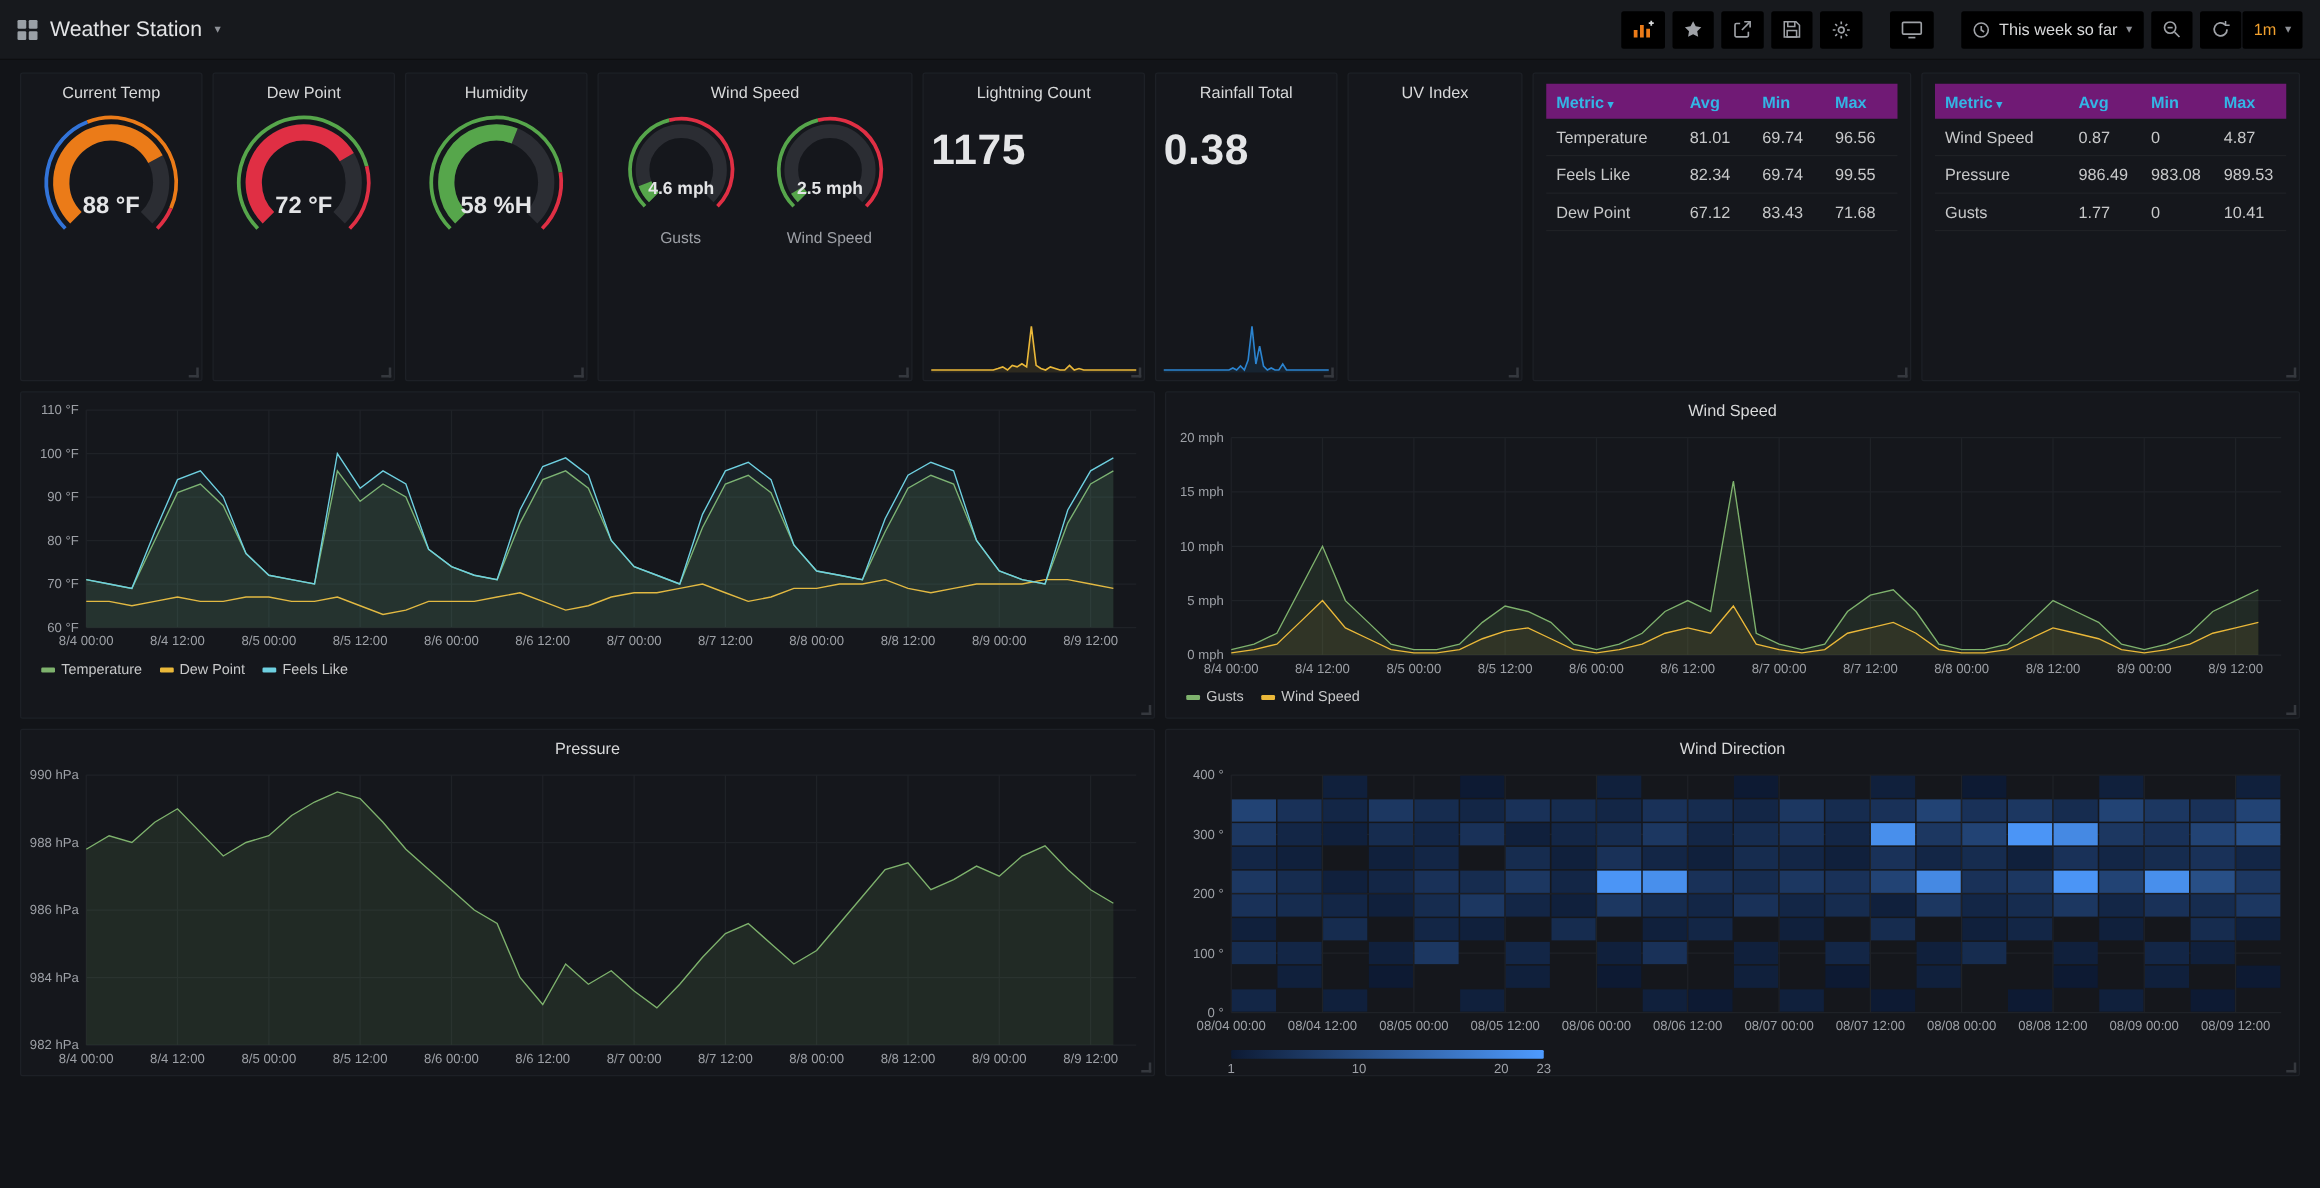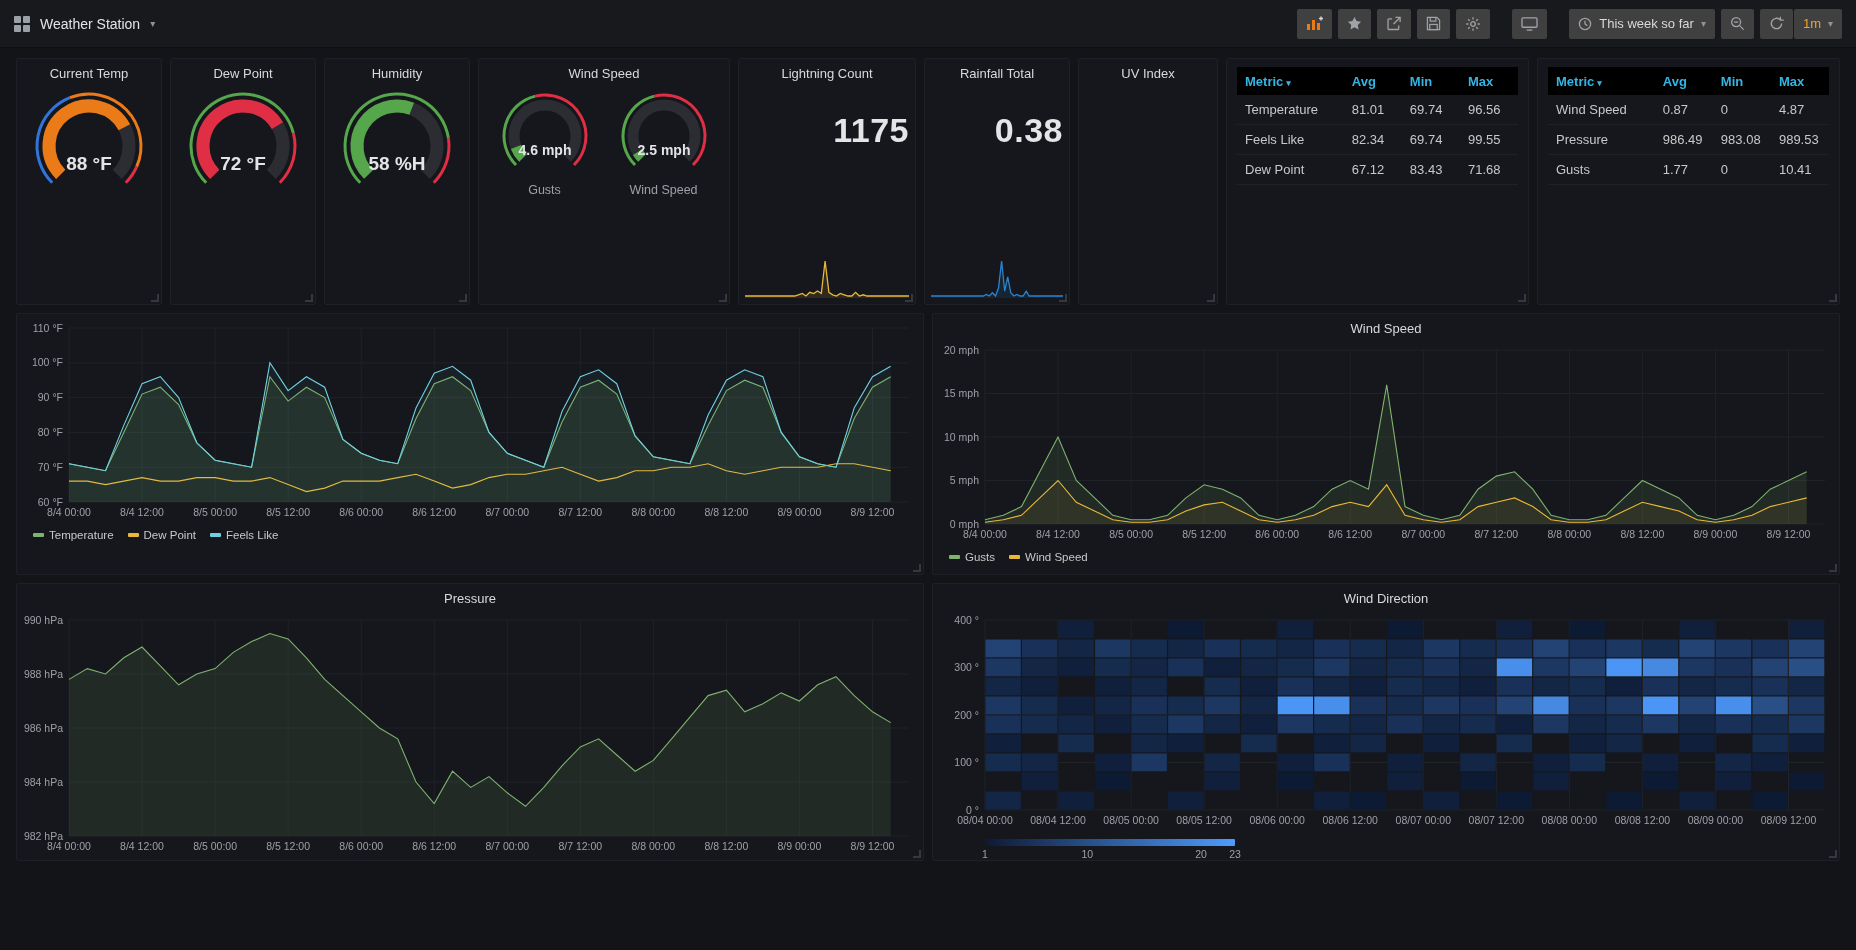--- a/index.html
+++ b/index.html
@@ -2,46 +2,46 @@
 <html><head>
 <meta charset="utf-8">
 <style>
 *{box-sizing:border-box;margin:0;padding:0}
 html,body{width:1856px;height:950px;background:#121418;font-family:"Liberation Sans",sans-serif;color:#d8d9da;overflow:hidden}
 
 .navbar{height:48px;background:#17191d;border-bottom:1px solid #0d0e10;display:flex;align-items:center;justify-content:space-between;padding:0 14px}
 .nav-left{display:flex;align-items:center;gap:10px}
 .app-logo{display:grid;grid-template-columns:7px 7px;gap:2px;cursor:pointer}
 .app-logo span{width:7px;height:7px;background:#9aa0a6;border-radius:1px}
-.dash-title{font-size:14px;color:#e3e4e6;cursor:pointer}
+.dash-title{font-size:17px;color:#e3e4e6;cursor:pointer}
 .caret{color:#8e9197;font-size:10px;line-height:1}
 .nav-right{display:flex;align-items:center;gap:6px}
-.nav-btn{height:30px;min-width:32px;background:#404040;border:none;border-radius:2px;color:#9fa2a7;display:flex;align-items:center;justify-content:center;gap:7px;font-size:13px;cursor:pointer;padding:0 9px;font-family:"Liberation Sans",sans-serif}
+.nav-btn{height:30px;min-width:32px;background:#000000;border:none;border-radius:2px;color:#9fa2a7;display:flex;align-items:center;justify-content:center;gap:7px;font-size:13px;cursor:pointer;padding:0 9px;font-family:"Liberation Sans",sans-serif}
 .nav-btn svg{display:block}
 .nav-sep{width:10px}
 .grouped{display:flex;gap:1px}
 .interval-label{color:#f2a12e;font-weight:400}
 .time-label{color:#d8d9da}
 
 .dash{padding:10px 16px}
 .row{display:flex;gap:8px;margin-bottom:8px}
 .panel{position:relative;background:#15171c;border:1px solid #1d2026;border-radius:2px;padding:4px 6px;overflow:hidden}
 .panel::after{content:"";position:absolute;right:2px;bottom:2px;width:6px;height:6px;border-right:2px solid #35383e;border-bottom:2px solid #35383e}
 .panel-title{font-size:13px;font-weight:500;color:#d8d9da;text-align:center;height:22px;line-height:22px;white-space:nowrap;cursor:pointer}
 .row1{height:247px}.row1 .panel{height:100%}
 .row2{height:262px}.row2 .panel{height:100%;flex:1}
 .row3{height:278px}.row3 .panel{height:100%;flex:1}
 .gauge{display:flex;justify-content:center}
 .wind-gauges{display:flex;justify-content:space-around}
 .gauge-sub{text-align:center;color:#9da0a6;font-size:12.5px;margin-top:2px}
-.stat-value{text-align:right;font-size:34px;font-weight:700;color:#e4e5e7;margin-top:26px;letter-spacing:.5px}
+.stat-value{text-align:left;font-size:34px;font-weight:700;color:#e4e5e7;margin-top:16px;letter-spacing:.5px}
 .spark{position:absolute;left:6px;right:6px;bottom:6px;height:40px}
 .table-panel{flex:1;padding:8px 10px 4px}
 .tbl{width:100%;font-size:13px}
-.tbl-head{display:flex;background:#000000;height:28px;align-items:center;font-weight:700}
+.tbl-head{display:flex;background:#701a75;height:28px;align-items:center;font-weight:700}
 .tbl-head .tbl-cell{color:#33b5e5;cursor:pointer}
 .tbl-row{display:flex;height:30px;align-items:center;border-bottom:1px solid rgba(255,255,255,.045);color:#c7c8c9}
 .tbl-cell{padding:0 8px;white-space:nowrap;overflow:hidden}
 .tbl-cell:nth-child(1){flex:0 0 38%}
 .tbl-cell:nth-child(n+2){flex:1}
 .sort-caret{font-size:9px;margin-left:3px}
 .chart{margin-top:2px}
 .legend{display:flex;gap:14px;padding:3px 0 0 10px;font-size:11.5px;color:#c7c8c9;align-items:center}
 .legend-item{display:flex;align-items:center;gap:5px;cursor:pointer}
 .legend-item i{width:11px;height:4px;border-radius:1px;display:inline-block}

